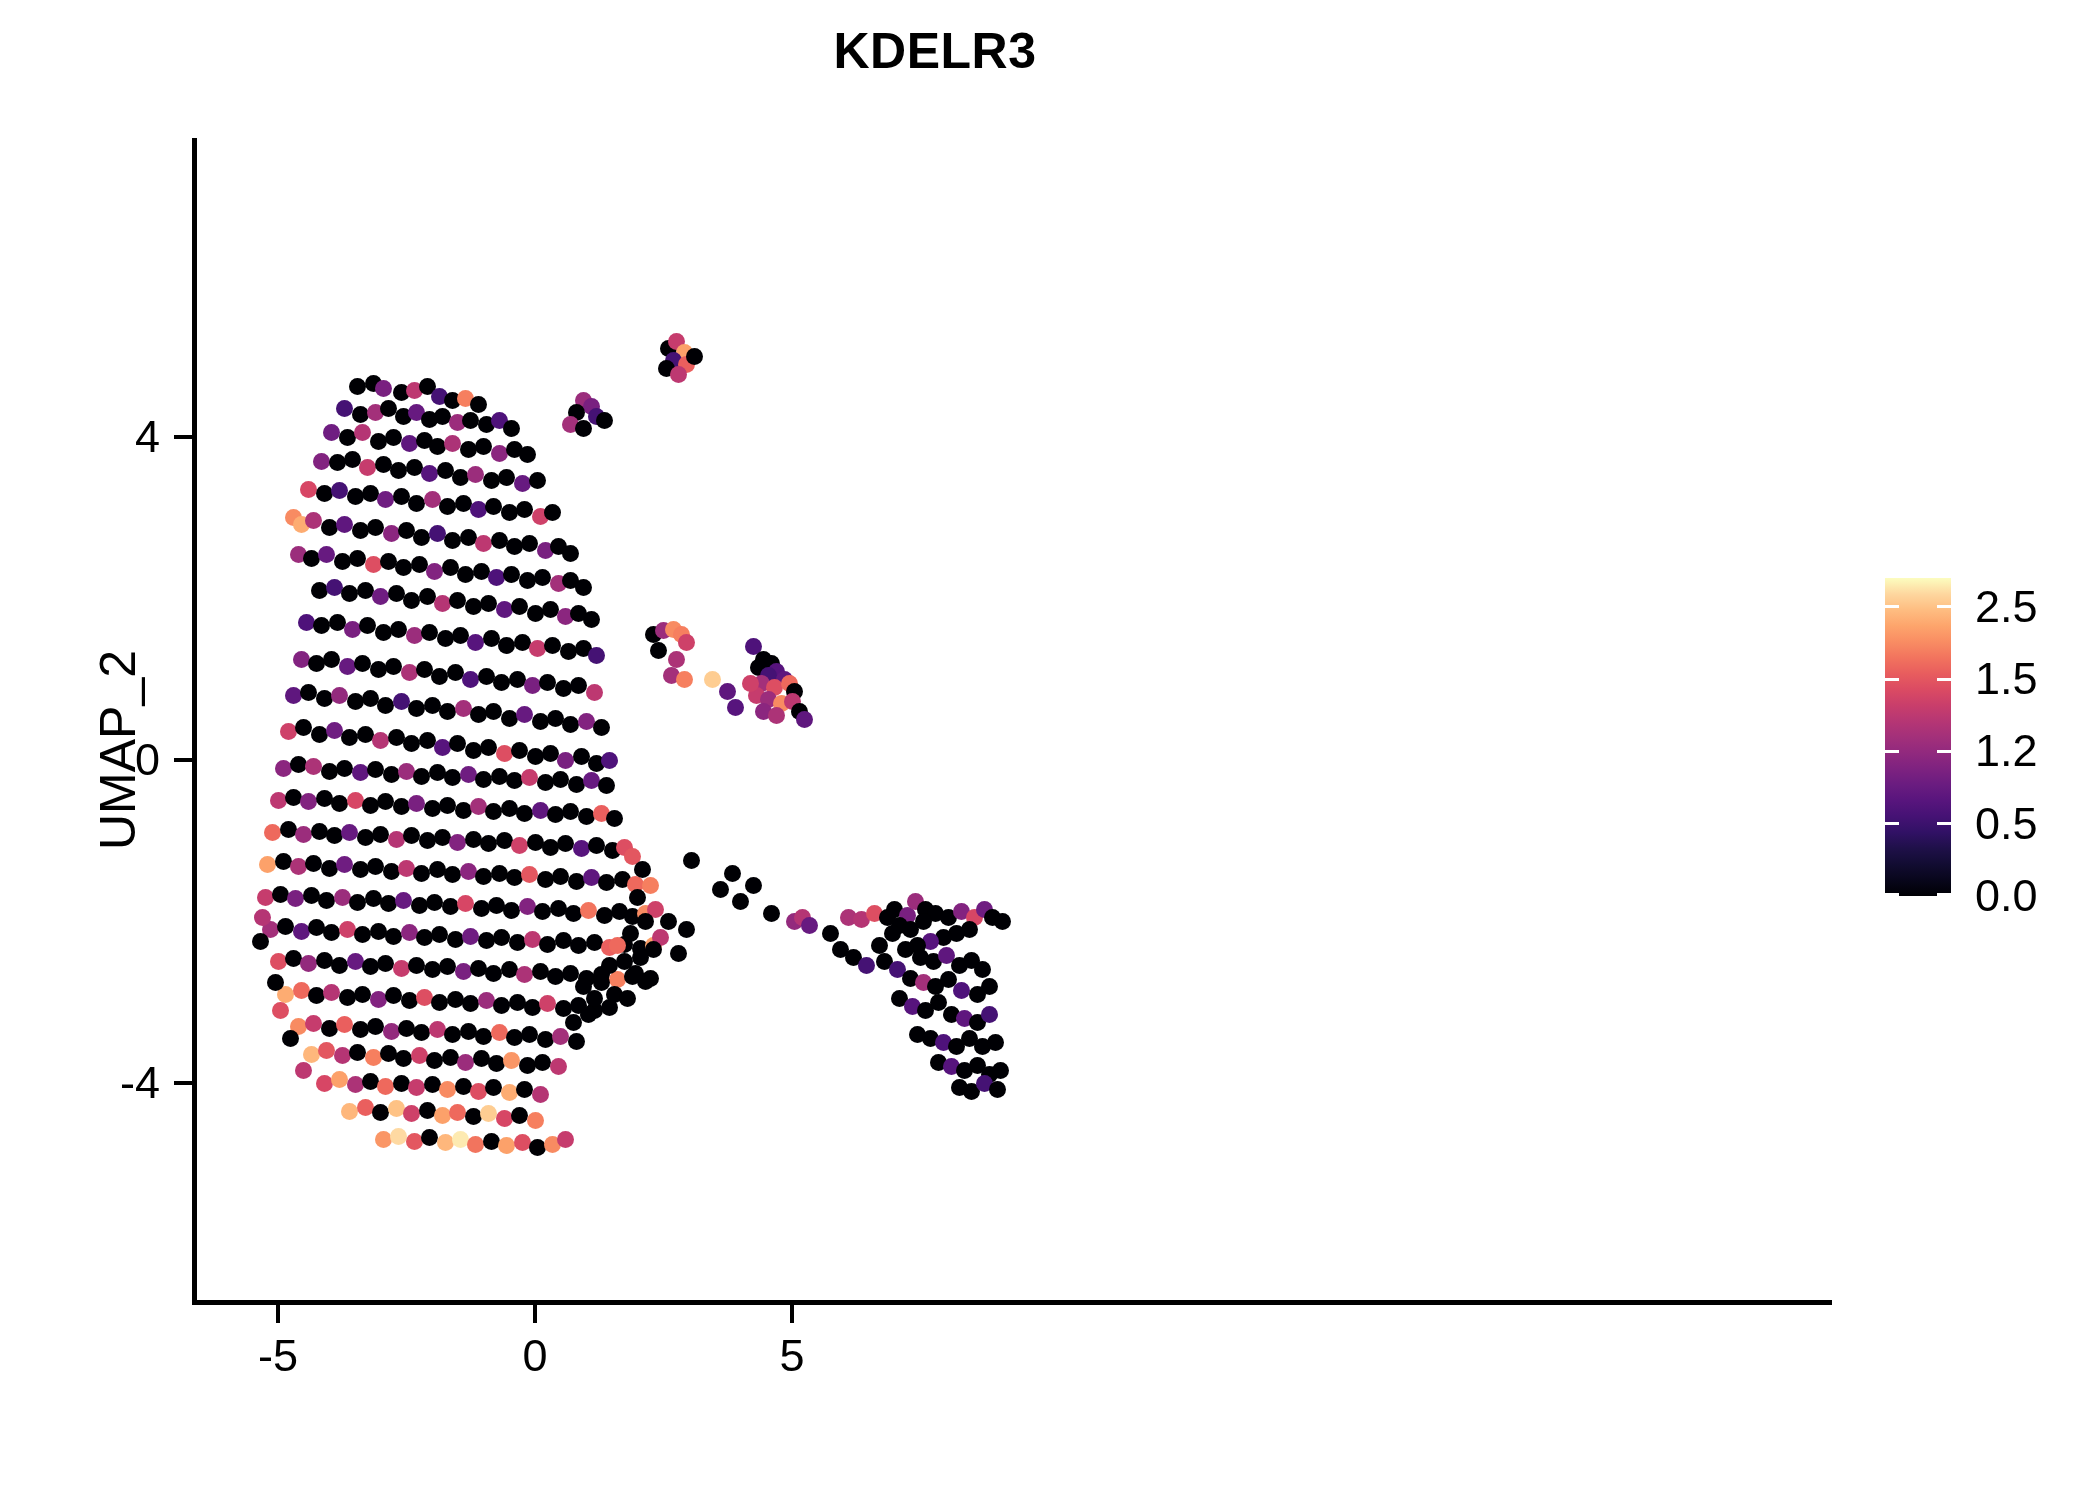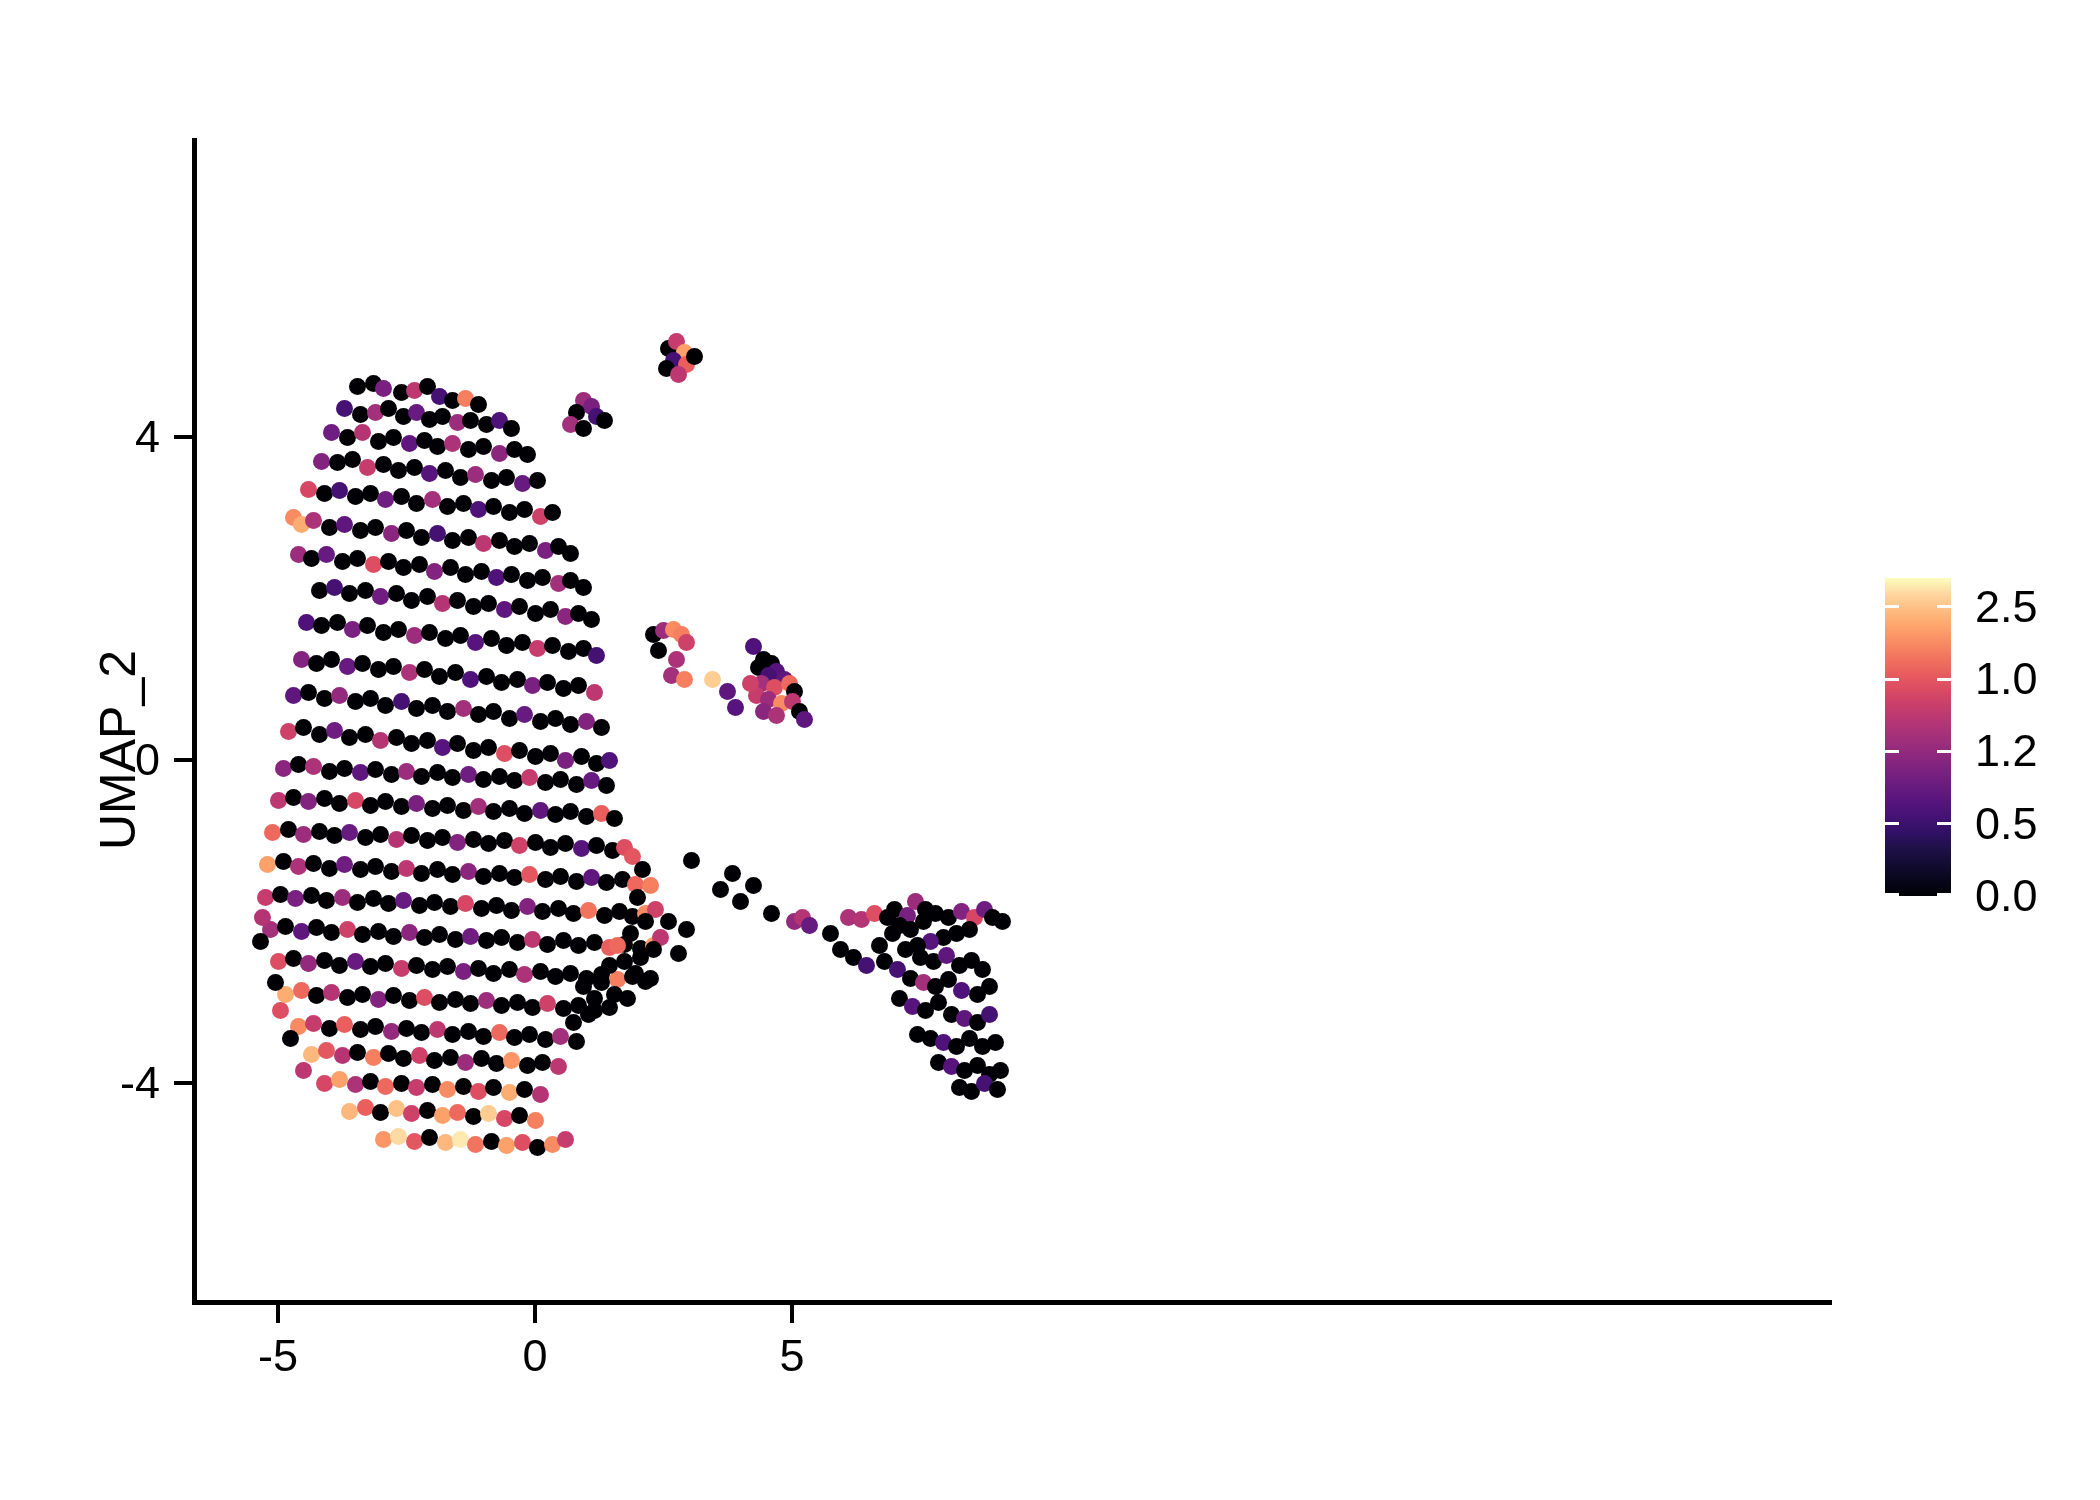--- a/index.html
+++ b/index.html
@@ -142,20 +142,21 @@
     color: #000000;
     transform: translateY(-50%);
     white-space: nowrap;
   }
 </style>
 </head>
 <body>
 
 <div id="root">
 
+  <div class="plot-title">KDELR3</div>
 
   <div class="panel" id="panel">
       <div class="pt" style="left: 154.17px; top: 238.435px; background: rgb(0, 0, 4);"></div>
       <div class="pt" style="left: 169.59px; top: 235.205px; background: rgb(0, 0, 4);"></div>
       <div class="pt" style="left: 179.87px; top: 240.05px; background: rgb(121, 32, 128);"></div>
       <div class="pt" style="left: 197.86px; top: 244.088px; background: rgb(0, 0, 4);"></div>
       <div class="pt" style="left: 210.71px; top: 241.665px; background: rgb(189, 56, 113);"></div>
       <div class="pt" style="left: 223.56px; top: 238.435px; background: rgb(0, 0, 4);"></div>
       <div class="pt" style="left: 236.41px; top: 248.125px; background: rgb(69, 18, 116);"></div>
       <div class="pt" style="left: 249.26px; top: 252.162px; background: rgb(0, 0, 4);"></div>
@@ -812,21 +813,21 @@
   <div class="axis-title-y">UMAP_2</div>
 
   <div class="legend">
     <div class="legend-bar" id="legend-bar" style="background: linear-gradient(rgb(252, 253, 191), rgb(254, 215, 159), rgb(254, 189, 129), rgb(253, 165, 108), rgb(249, 141, 99), rgb(242, 116, 94), rgb(232, 93, 94), rgb(219, 75, 99), rgb(201, 62, 107), rgb(182, 54, 116), rgb(163, 48, 122), rgb(145, 41, 126), rgb(126, 34, 128), rgb(106, 28, 128), rgb(88, 21, 125), rgb(69, 18, 116), rgb(49, 17, 101), rgb(31, 16, 73), rgb(18, 12, 50), rgb(8, 6, 27), rgb(0, 0, 4));"></div>
     <div id="legend-marks">
         <div class="legend-tick left" style="top: 27.4091px;"></div>
         <div class="legend-tick right" style="top: 27.4091px;"></div>
         <div class="legend-label" style="top: 28.9091px;">2.5</div>
         <div class="legend-tick left" style="top: 99.6818px;"></div>
         <div class="legend-tick right" style="top: 99.6818px;"></div>
-        <div class="legend-label" style="top: 101.182px;">1.0</div>
+        <div class="legend-label" style="top: 101.182px;">1.5</div>
         <div class="legend-tick left" style="top: 171.955px;"></div>
         <div class="legend-tick right" style="top: 171.955px;"></div>
         <div class="legend-label" style="top: 173.455px;">1.2</div>
         <div class="legend-tick left" style="top: 244.227px;"></div>
         <div class="legend-tick right" style="top: 244.227px;"></div>
         <div class="legend-label" style="top: 245.727px; text-align: center;">0.5</div>
         <div class="legend-tick left" style="top: 315px;"></div>
         <div class="legend-tick right" style="top: 315px;"></div>
         <div class="legend-label" style="top: 318px;">0.0</div>
       </div>

